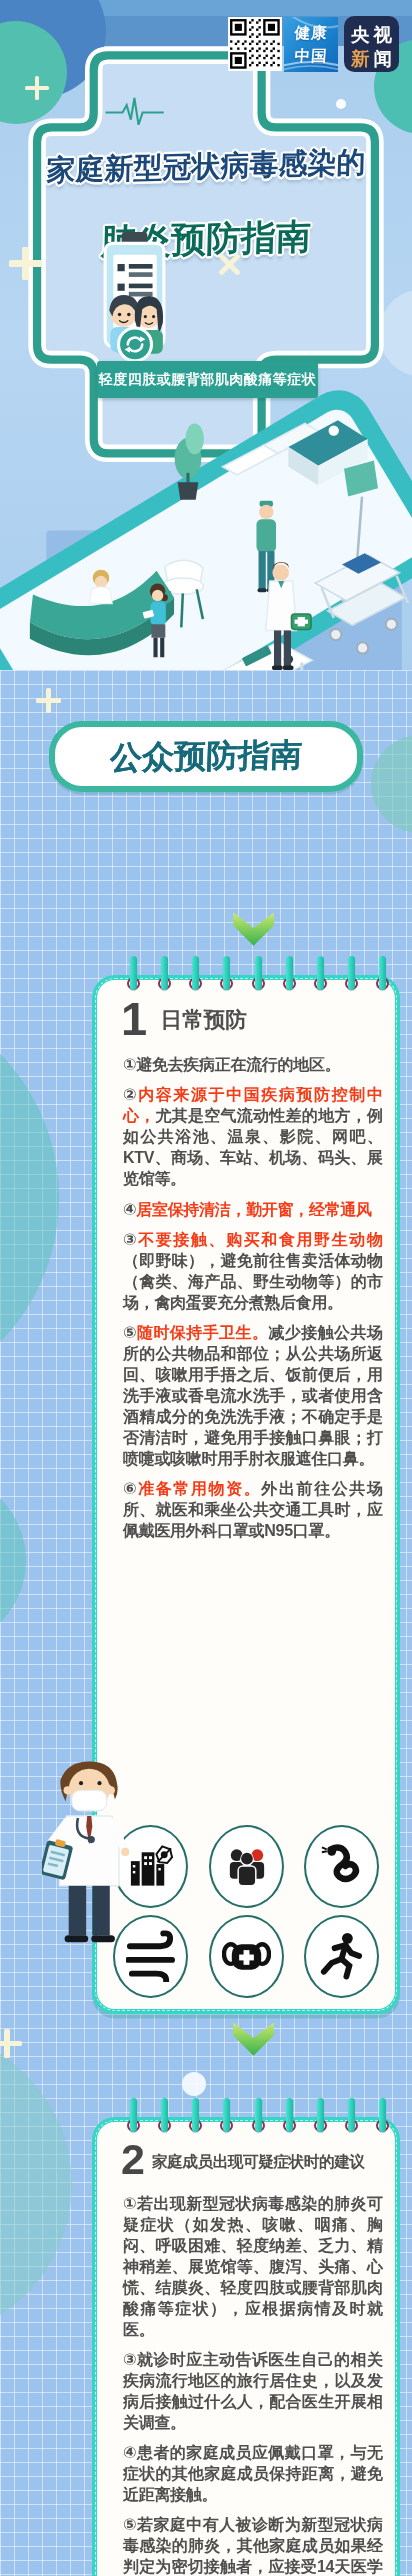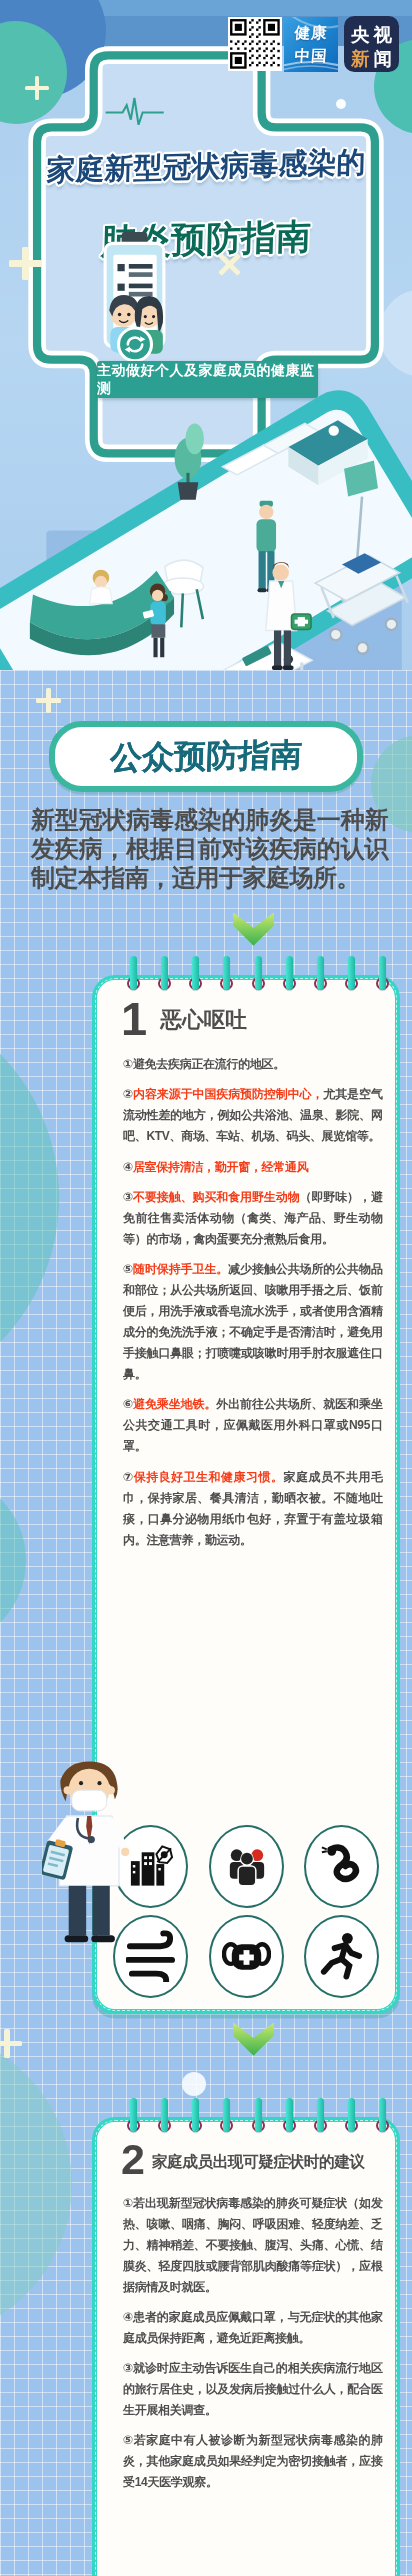--- a/index.html
+++ b/index.html
@@ -91,21 +91,21 @@
   .ring .hole{position:absolute;left:0;top:20.6px;width:13.4px;height:13.4px;border:2.1px solid #8f2e55;
     border-radius:50%;background:transparent;box-sizing:border-box;}
   .ring .pin{position:absolute;left:2.6px;top:0;width:7.7px;height:34px;border-radius:4.1px;
     background:linear-gradient(90deg,#49e6d2,#1db9a6);box-shadow:0 1px 1px rgba(20,100,90,.3);}
   .card-head{display:flex;align-items:flex-end;margin:18.5px 0 0 24px;}
   .card-num{font-size:47px;line-height:.85;font-weight:900;color:#474747;}
   .card2 .card-num{font-size:43px;}
   .card-title{font-size:21.6px;font-weight:900;color:#4e4e4e;margin-left:13.4px;padding-bottom:4.1px;}
   .card2 .card-title{font-size:15.7px;margin-left:7px;letter-spacing:-0.5px;}
   .items{margin:15.5px 12.4px 0 26px;}
-  .item{font-size:12px;line-height:21px;font-weight:bold;color:var(--text-dark);
+  .item{font-size:16px;line-height:21px;font-weight:bold;color:var(--text-dark);
     margin:0 0 9.3px 0;letter-spacing:-0.3px;text-align:justify;}
   .item .red{color:var(--red);}
 
   .iconrow{position:absolute;left:0;right:0;display:flex;justify-content:center;gap:20.6px;}
   .iconrow1{bottom:101px;} .iconrow2{bottom:11.3px;}
   .icon-circle{width:75px;height:83px;background:#fff;border:2.6px solid #256f68;border-radius:50%;
     box-sizing:border-box;display:flex;align-items:center;justify-content:center;}
 
   .doctor{left:42px;top:1756px;width:95px;height:196px;z-index:30;}
   .clipb{left:101px;top:232px;width:67px;height:130px;}
@@ -245,21 +245,21 @@
     <rect x="70" y="190" width="50" height="46" rx="12" fill="#3da584"></rect>
     <g>
       <circle cx="66" cy="218" r="32" fill="#2e9f8e" stroke="#fff" stroke-width="6"></circle>
       <path d="M52,218 a14,14 0 0 1 24,-9" stroke="#fff" stroke-width="5" fill="none" stroke-linecap="round"></path>
       <path d="M80,218 a14,14 0 0 1 -24,9" stroke="#fff" stroke-width="5" fill="none" stroke-linecap="round"></path>
       <polygon points="76,202 86,208 76,214" fill="#fff"></polygon>
         <polygon points="56,222 46,228 56,234" fill="#fff"></polygon>
     </g>
   </svg>
 
-  <div class="abs banner">主动做好个人及家庭成员的健康监测</div>
+  <div class="abs banner">轻度四肢或腰背部肌肉酸痛等症状</div>
 
   <svg class="abs scene" viewBox="0 0 800 840">
     <rect x="90" y="290" width="690" height="400" rx="8" fill="#7aa7db" opacity="0.5"></rect>
     <g transform="translate(400,392) rotate(-31)">
       <rect x="-445" y="-198" width="890" height="396" rx="66" fill="#38bdc3"></rect>
       <rect x="-408" y="-163" width="816" height="326" rx="36" fill="#f2faff"></rect>
       <rect x="-180" y="168" width="90" height="16" rx="8" fill="#66d6d8"></rect>
     </g>
 
     <ellipse cx="365" cy="150" rx="26" ry="40" fill="#57b9a0"></ellipse>
@@ -366,21 +366,20 @@
 
   <div class="abs plus" style="left:25px;top:76px;width:24px;height:24px"></div>
   <div class="abs plus" style="left:9.3px;top:247px;width:33px;height:33px"></div>
   <div class="abs plus" style="left:36px;top:688px;width:25px;height:25px"></div>
   <div class="abs plus x" style="left:216px;top:251px;width:27px;height:27px"></div>
   <div class="abs plus" style="left:-7.2px;top:2029px;width:29px;height:29px"></div>
 
   <div class="abs secbox">
     <span>公众预防指南</span>
   </div>
-  <div class="abs intro">新型冠状病毒感染的肺炎是一种新发疾病，根据目前对该疾病的认识制定本指南，适用于家庭场所。</div>
 
   <svg class="abs arrow arrow1" viewBox="0 0 90 90">
     <defs>
         <linearGradient id="ag1" x1="0" y1="0" x2="0" y2="1">
       <stop offset="0" stop-color="#cbe96d"></stop>
           <stop offset="1" stop-color="#39b14d"></stop>
         </linearGradient>
       </defs>
     <path d="M6,20 L45,50 L84,20 L84,45 L45,84 L6,45 Z" fill="url(#ag1)"></path>
   </svg>
@@ -422,30 +421,29 @@
           <span class="hole"></span>
           <span class="pin"></span>
         </span>
         <span class="ring" style="left: 279px;">
           <span class="hole"></span>
           <span class="pin"></span>
         </span>
       </div>
     <div class="card-head">
       <span class="card-num">1</span>
-      <span class="card-title">恶心呕吐</span>
+      <span class="card-title">日常预防</span>
     </div>
     <div class="items">
         <p class="item"><span>①</span><span>避免去疾病正在流行的地区。</span></p>
         <p class="item"><span>②</span><span class="red">内容来源于中国疾病预防控制中心，</span><span>尤其是空气流动性差的地方，例如公共浴池、温泉、影院、网吧、KTV、商场、车站、机场、码头、展览馆等。</span></p>
         <p class="item"><span>④</span><span class="red">居室保持清洁，勤开窗，经常通风</span></p>
         <p class="item"><span>③</span><span class="red">不要接触、购买和食用野生动物</span><span>（即野味），避免前往售卖活体动物（禽类、海产品、野生动物等）的市场，禽肉蛋要充分煮熟后食用。</span></p>
         <p class="item"><span>⑤</span><span class="red">随时保持手卫生。</span><span>减少接触公共场所的公共物品和部位；从公共场所返回、咳嗽用手捂之后、饭前便后，用洗手液或香皂流水洗手，或者使用含酒精成分的免洗洗手液；不确定手是否清洁时，避免用手接触口鼻眼；打喷嚏或咳嗽时用手肘衣服遮住口鼻。</span></p>
-        <p class="item"><span>⑥</span><span class="red">避免乘坐地铁。</span><span>外出前往公共场所、就医和乘坐公共交通工具时，应佩戴医用外科口罩或N95口罩。</span></p>
-        <p class="item"><span>⑦</span><span class="red">保持良好卫生和健康习惯。</span><span>家庭成员不共用毛巾，保持家居、餐具清洁，勤晒衣被。不随地吐痰，口鼻分泌物用纸巾包好，弃置于有盖垃圾箱内。注意营养，勤运动。</span></p>
+        <p class="item"><span>⑥</span><span class="red">准备常用物资。</span><span>外出前往公共场所、就医和乘坐公共交通工具时，应佩戴医用外科口罩或N95口罩。</span></p>
       </div>
     <div class="iconrow iconrow1">
         <div class="icon-circle">
           <svg width="49" height="52" viewBox="0 0 100 100">
             <rect x="10" y="38" width="18" height="50" fill="#111"></rect>
             <rect x="32" y="20" width="26" height="68" fill="#111"></rect>
             <rect x="62" y="44" width="16" height="44" fill="#111"></rect>
             <rect x="37" y="28" width="6" height="6" fill="#fff"></rect>
             <rect x="47" y="28" width="6" height="6" fill="#fff"></rect>
             <rect x="37" y="40" width="6" height="6" fill="#fff"></rect>
@@ -572,22 +570,22 @@
         <span class="ring" style="left: 279px;">
           <span class="hole"></span>
           <span class="pin"></span>
         </span>
       </div>
     <div class="card-head">
       <span class="card-num">2</span>
       <span class="card-title">家庭成员出现可疑症状时的建议</span>
     </div>
     <div class="items">
-        <p class="item"><span>①</span><span>若出现新型冠状病毒感染的肺炎可疑症状（如发热、咳嗽、咽痛、胸闷、呼吸困难、轻度纳差、乏力、精神稍差、不要接触、腹泻、头痛、心慌、结膜炎、轻度四肢或腰背部肌肉酸痛等症状），应根据病情及时就医。</span></p>
+        <p class="item"><span>①</span><span>若出现新型冠状病毒感染的肺炎可疑症状（如发热、咳嗽、咽痛、胸闷、呼吸困难、轻度纳差、乏力、精神稍差、展览馆等、腹泻、头痛、心慌、结膜炎、轻度四肢或腰背部肌肉酸痛等症状），应根据病情及时就医。</span></p>
+        <p class="item"><span>③</span><span>就诊时应主动告诉医生自己的相关疾病流行地区的旅行居住史，以及发病后接触过什么人，配合医生开展相关调查。</span></p>
         <p class="item"><span>④</span><span>患者的家庭成员应佩戴口罩，与无症状的其他家庭成员保持距离，避免近距离接触。</span></p>
-        <p class="item"><span>③</span><span>就诊时应主动告诉医生自己的相关疾病流行地区的旅行居住史，以及发病后接触过什么人，配合医生开展相关调查。</span></p>
         <p class="item"><span>⑤</span><span>若家庭中有人被诊断为新型冠状病毒感染的肺炎，其他家庭成员如果经判定为密切接触者，应接受14天医学观察。</span></p>
       </div>
     <div class="viruses"></div>
   </div>
 
 </div>
 
 
 </body></html>

